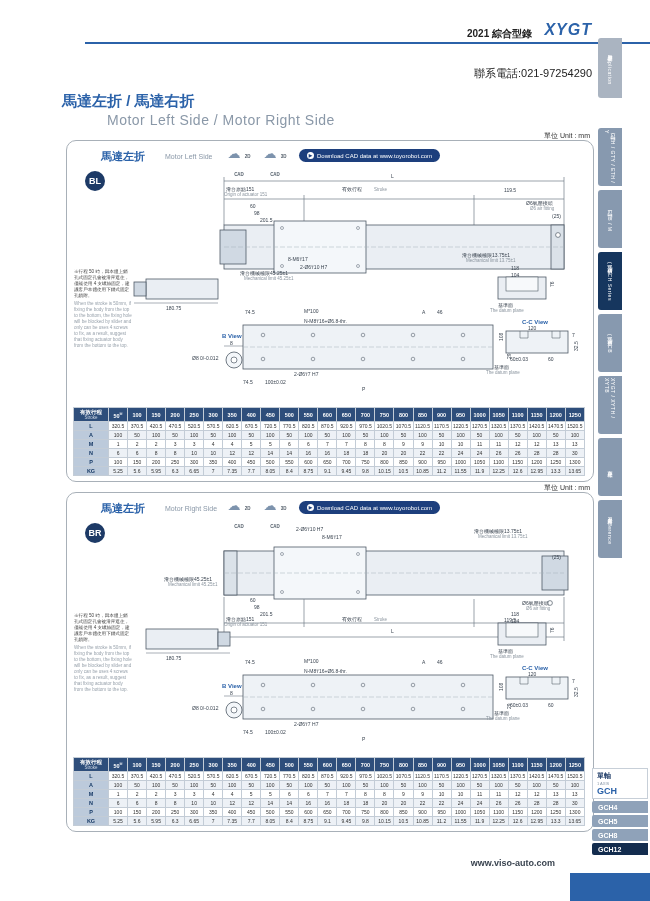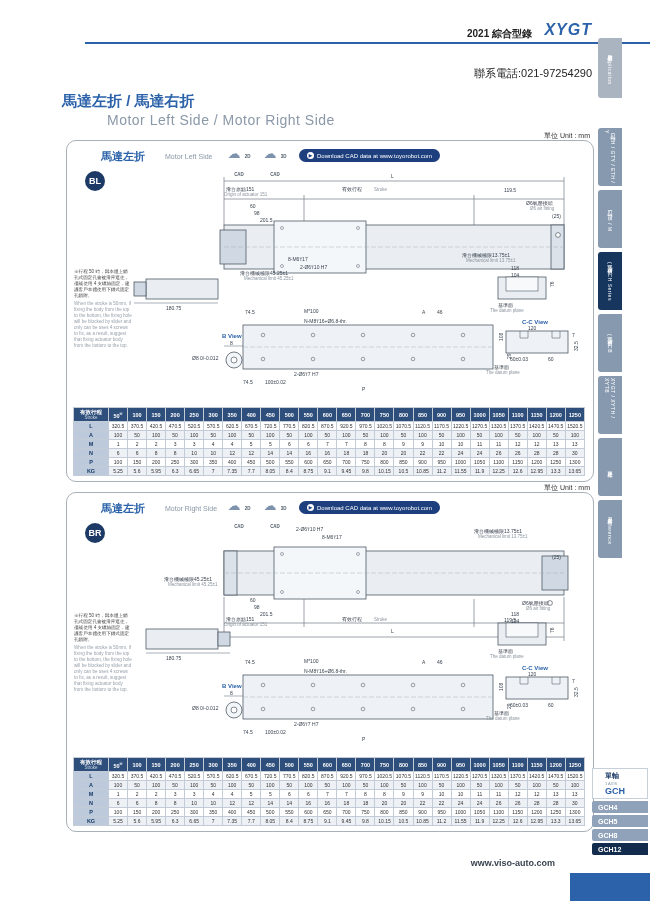--- a/index.html
+++ b/index.html
@@ -55,21 +55,21 @@
   .spec sup{font-size:3.5px;}
   
   .sidebar{position:absolute;top:38px;right:28px;width:24px;display:flex;flex-direction:column;gap:4px;}
   .side-tab{writing-mode:vertical-rl;height:54px;background:#8799af;color:#fff;font-size:5px;
             border-radius:3px 0 0 3px;display:flex;align-items:center;justify-content:center;
             padding:2px 0;letter-spacing:.5px;cursor:pointer;}
   .side-tab.first{background:#aab4c1;height:56px;margin-bottom:26px;}
   .side-tab.active{background:#16365e;}
   
   .gch-stack{position:absolute;right:2px;top:768px;width:56px;}
-  .gch-head{background:#fff;border:1px solid #c7cfd8;padding:2px 12px;margin-bottom:2px;color:#1d3a66;}
+  .gch-head{background:#fff;border:1px solid #c7cfd8;padding:2px 4px;margin-bottom:2px;color:#1d3a66;}
   .gch-head .g1{font-size:7px;font-weight:bold;}
   .gch-head .g2{font-size:4px;color:#8a98a8;}
   .gch-head .g3{font-size:9px;font-weight:bold;color:#2b62a9;}
   .gch-tab{height:12px;margin-bottom:2px;background:#8fa2b9;color:#fff;font-size:7px;font-weight:bold;
            display:flex;align-items:center;padding-left:6px;border-radius:2px 0 0 2px;cursor:pointer;}
   .gch-tab.active{background:#132c4e;}
   .website{position:absolute;top:858px;right:95px;font-size:9px;font-weight:bold;color:#3a4450;cursor:pointer;}
   .corner{position:absolute;right:0;bottom:0;width:80px;height:28px;background:#2b62a9;}
 </style>
 </head>

